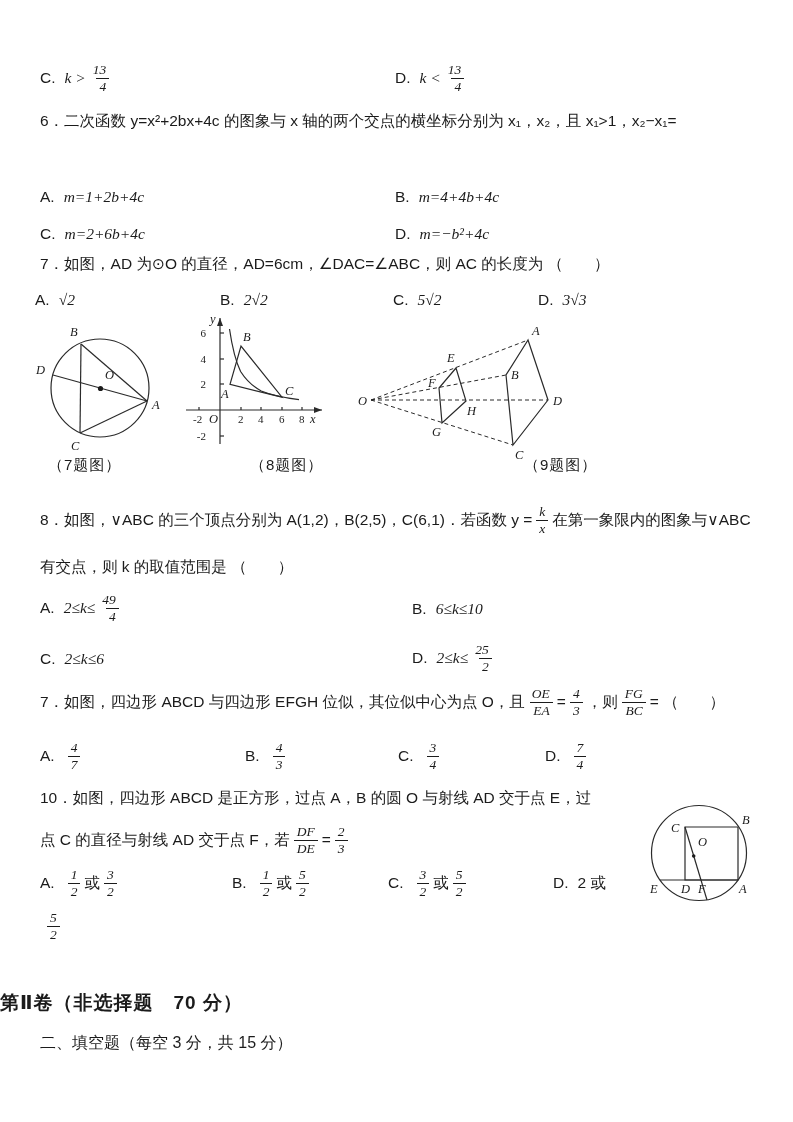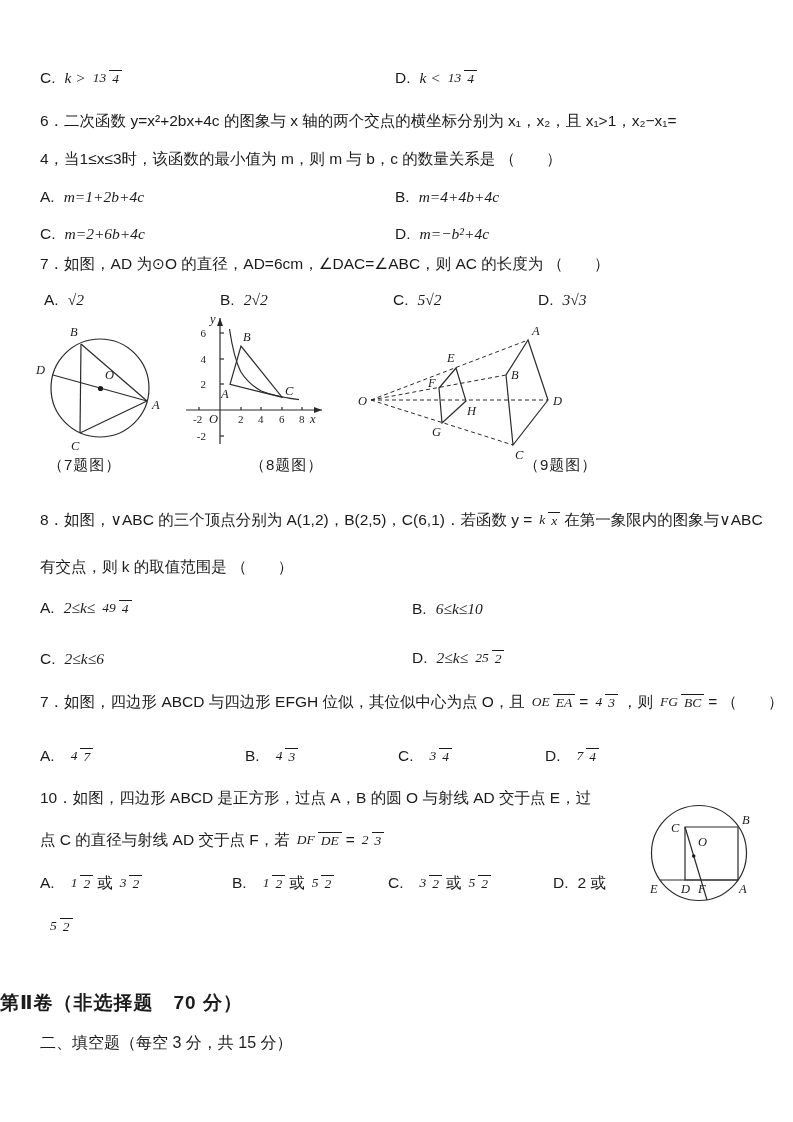--- a/index.html
+++ b/index.html
@@ -5,21 +5,21 @@
   html,body{margin:0;padding:0;background:#e8e8e8;}
   .page{
     position:relative;width:793px;height:1122px;background:#ffffff;
     margin:0 auto;overflow:hidden;color:#1b1b1b;
     font-family:"Liberation Sans","DejaVu Sans",sans-serif;
   }
   .line{position:absolute;font-size:15.5px;white-space:nowrap;line-height:22px;text-align:right;}
   .flexline{position:absolute;display:flex;align-items:center;font-size:15.5px;white-space:nowrap;}
   .m{font-family:"Liberation Serif","DejaVu Serif",serif;font-style:italic;}
   .opt-label{margin-right:9px;}
-  .frac{display:inline-flex;flex-direction:row;align-items:flex-start;vertical-align:middle;
+  .frac{display:inline-flex;flex-direction:column;align-items:flex-end;vertical-align:middle;
         font-family:"Liberation Serif","DejaVu Serif",serif;font-style:italic;
         font-size:13.5px;line-height:1.15;margin:0 4px;}
   .frac .num{padding:0 3px;}
   .frac .den{border-top:1px solid #1b1b1b;padding:0 3px;}
   .caption{position:absolute;font-size:15px;letter-spacing:1px;}
   .fig{position:absolute;}
   .fig .s{fill:none;stroke:#2a2a2a;stroke-width:1.2;}
   .fig .dash{fill:none;stroke:#2a2a2a;stroke-width:1;stroke-dasharray:4 3;}
   .fig text{font-family:"Liberation Serif","DejaVu Serif",serif;font-style:italic;font-size:12.5px;fill:#1b1b1b;}
   .fig text.tick{font-style:normal;font-size:11px;}
@@ -41,28 +41,27 @@
   <div class="flexline" style="left:395px;top:53px;height:50px">
     <span class="opt-label">D.</span>
     <span class="m">k &lt;</span>
     <span class="frac">
       <span class="num">13</span>
       <span class="den">4</span>
     </span>
   </div>
 
   <div class="line" style="left:40px;top:110px">6．二次函数 y=x²+2bx+4c 的图象与 x 轴的两个交点的横坐标分别为 x₁，x₂，且 x₁&gt;1，x₂−x₁=</div>
-  <div class="line" style="left:40px;top:148px">4，当1≤x≤3时，该函数的最小值为 m，则 m 与 b，c 的数量关系是 （　　）</div>
   <div class="line" style="left:40px;top:186px"><span class="opt-label">A.</span><span class="m">m=1+2b+4c</span></div>
   <div class="line" style="left:395px;top:186px"><span class="opt-label">B.</span><span class="m">m=4+4b+4c</span></div>
   <div class="line" style="left:40px;top:223px"><span class="opt-label">C.</span><span class="m">m=2+6b+4c</span></div>
   <div class="line" style="left:395px;top:223px"><span class="opt-label">D.</span><span class="m">m=−b²+4c</span></div>
 
   <div class="line" style="left:40px;top:253px">7．如图，AD 为⊙O 的直径，AD=6cm，∠DAC=∠ABC，则 AC 的长度为 （　　）</div>
-  <div class="line" style="left:44px;top:289px"><span class="opt-label">A.</span><span class="m">√2</span></div>
+  <div class="line" style="left:35px;top:289px"><span class="opt-label">A.</span><span class="m">√2</span></div>
   <div class="line" style="left:220px;top:289px"><span class="opt-label">B.</span><span class="m">2√2</span></div>
   <div class="line" style="left:393px;top:289px"><span class="opt-label">C.</span><span class="m">5√2</span></div>
   <div class="line" style="left:538px;top:289px"><span class="opt-label">D.</span><span class="m">3√3</span></div>
 
   <svg class="fig" style="left:12px;top:318px" width="170" height="135" viewBox="0 0 170 135">
     <circle class="s" cx="88" cy="70" r="49"></circle>
     <line class="s" x1="41" y1="57" x2="135" y2="83"></line>
     <line class="s" x1="69" y1="26" x2="68" y2="115"></line>
     <line class="s" x1="69" y1="26" x2="135" y2="83"></line>
     <line class="s" x1="68" y1="115" x2="135" y2="83"></line>

